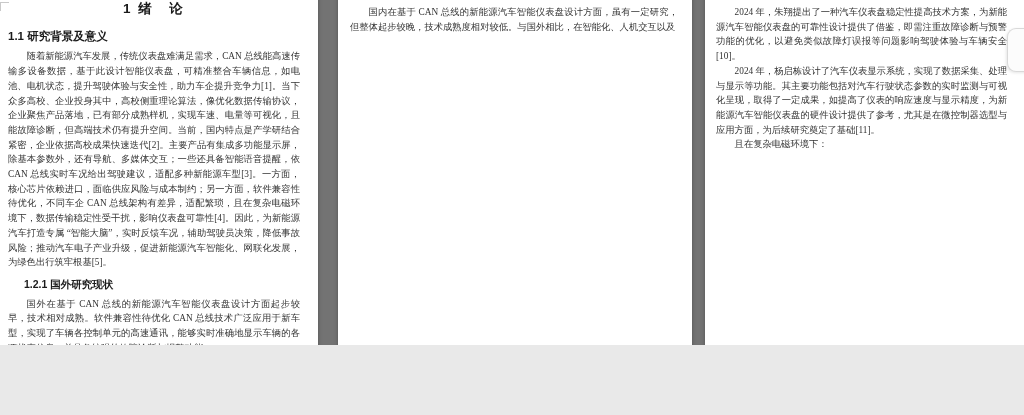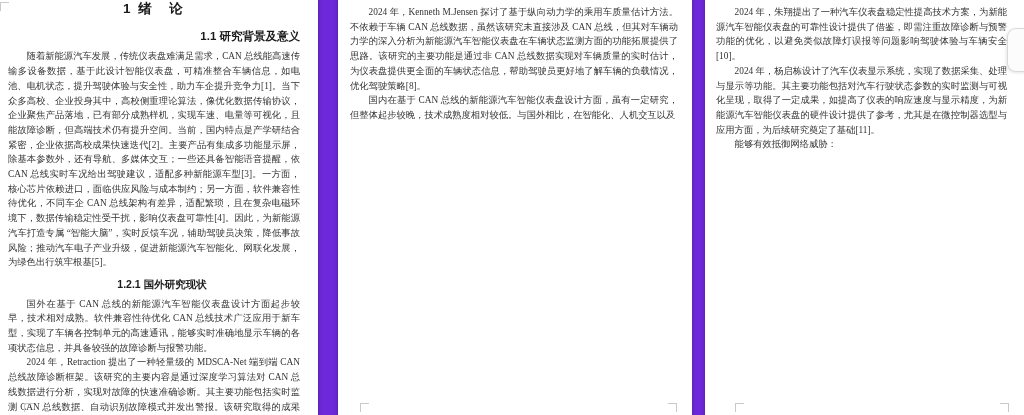--- a/index.html
+++ b/index.html
@@ -2,21 +2,21 @@
 <html><head>
 <meta charset="utf-8">
 <style>
   html,body{margin:0;padding:0;}
   body{
     width:1024px;height:415px;overflow:hidden;
     background:#e9e9e9;
     font-family:"Liberation Serif","DejaVu Serif",serif;
   }
   .viewport{
-    position:relative;width:1024px;height:415px;overflow:hidden;background:#6d28d9;
+    position:relative;width:1024px;height:345px;overflow:hidden;background:#737373;
   }
   .page{
     position:absolute;top:-6px;height:486px;background:#ffffff;
     box-shadow:0 0 4px rgba(0,0,0,0.28);
   }
   #page-1{left:-38px;width:356px;}
   #page-2{left:338px;width:354px;}
   #page-3{left:705px;width:362px;}
   .content{
     position:relative;height:100%;box-sizing:border-box;
@@ -27,26 +27,26 @@
   #page-2 .content{padding:11px 14px 0 12px;}
   #page-3 .content{padding:11px 60px 0 11px;}
   .chapter-title{
     font-family:"Liberation Sans","DejaVu Sans",sans-serif;
     font-size:13.5px;font-weight:bold;color:#1a1a1a;
     text-align:center;letter-spacing:2px;margin:0 0 12px 0;
   }
   .h-major{
     font-family:"Liberation Sans","DejaVu Sans",sans-serif;
     font-size:11.5px;font-weight:bold;color:#1a1a1a;
-    margin:8px 0 6px 0;text-align:right;
+    margin:8px 0 6px 0;text-align:left;
   }
   .h-minor{
     font-family:"Liberation Sans","DejaVu Sans",sans-serif;
     font-size:10.5px;font-weight:bold;color:#1a1a1a;
-    margin:7px 0 5px 16px;text-align:center;
+    margin:7px 0 5px 16px;text-align:left;
   }
   p.para{margin:0;text-indent:2em;}
   p.para.no-indent{text-indent:0;}
   p.para.gap-after{margin-bottom:8px;}
   
   .mark{
     position:absolute;width:8px;height:8px;
     border:0 solid #c9c9c9;
   }
   .mark.tl{border-top-width:1px;border-left-width:1px;}
@@ -71,30 +71,29 @@
       <div class="h-major">1.1 研究背景及意义</div>
       <p class="para">随着新能源汽车发展，传统仪表盘难满足需求，CAN 总线能高速传输多设备数据，基于此设计智能仪表盘，可精准整合车辆信息，如电池、电机状态，提升驾驶体验与安全性，助力车企提升竞争力[1]。当下众多高校、企业投身其中，高校侧重理论算法，像优化数据传输协议，企业聚焦产品落地，已有部分成熟样机，实现车速、电量等可视化，且能故障诊断，但高端技术仍有提升空间。当前，国内特点是产学研结合紧密，企业依据高校成果快速迭代[2]。主要产品有集成多功能显示屏，除基本参数外，还有导航、多媒体交互；一些还具备智能语音提醒，依 CAN 总线实时车况给出驾驶建议，适配多种新能源车型[3]。一方面，核心芯片依赖进口，面临供应风险与成本制约；另一方面，软件兼容性待优化，不同车企 CAN 总线架构有差异，适配繁琐，且在复杂电磁环境下，数据传输稳定性受干扰，影响仪表盘可靠性[4]。因此，为新能源汽车打造专属 “智能大脑”，实时反馈车况，辅助驾驶员决策，降低事故风险；推动汽车电子产业升级，促进新能源汽车智能化、网联化发展，为绿色出行筑牢根基[5]。</p>
       <div class="h-minor">1.2.1 国外研究现状</div>
       <p class="para">国外在基于 CAN 总线的新能源汽车智能仪表盘设计方面起步较早，技术相对成熟。软件兼容性待优化 CAN 总线技术广泛应用于新车型，实现了车辆各控制单元的高速通讯，能够实时准确地显示车辆的各项状态信息，并具备较强的故障诊断与报警功能。</p>
       <p class="para">2024 年，Retraction 提出了一种轻量级的 MDSCA-Net 端到端 CAN 总线故障诊断框架。该研究的主要内容是通过深度学习算法对 CAN 总线数据进行分析，实现对故障的快速准确诊断。其主要功能包括实时监测 CAN 总线数据、自动识别故障模式并发出警报。该研究取得的成果是提高了故障诊断的效率和准确性，</p>
     </div>
   </div>
 
   <div class="page" id="page-2">
     <div class="content">
-      <p class="para">2024 年，Kenneth M.Jensen 探讨了基于纵向动力学的乘用车质量估计方法。不依赖于车辆 CAN 总线数据，虽然该研究未直接涉及 CAN 总线，但其对车辆动力学的深入分析为新能源汽车智能仪表盘在车辆状态监测方面的功能拓展提供了思路。该研究的主要功能是通过非 CAN 总线数据实现对车辆质量的实时估计，为仪表盘提供更全面的车辆状态信息，帮助驾驶员更好地了解车辆的负载情况，优化驾驶策略[8]。</p>
       <p class="para">国内在基于 CAN 总线的新能源汽车智能仪表盘设计方面，虽有一定研究，但整体起步较晚，技术成熟度相对较低。与国外相比，在智能化、人机交互以及</p>
     </div>
   </div>
 
   <div class="page" id="page-3">
     <div class="content">
       <p class="para">2024 年，朱翔提出了一种汽车仪表盘稳定性提高技术方案，为新能源汽车智能仪表盘的可靠性设计提供了借鉴，即需注重故障诊断与预警功能的优化，以避免类似故障灯误报等问题影响驾驶体验与车辆安全[10]。</p>
       <p class="para">2024 年，杨启栋设计了汽车仪表显示系统，实现了数据采集、处理与显示等功能。其主要功能包括对汽车行驶状态参数的实时监测与可视化呈现，取得了一定成果，如提高了仪表的响应速度与显示精度，为新能源汽车智能仪表盘的硬件设计提供了参考，尤其是在微控制器选型与应用方面，为后续研究奠定了基础[11]。</p>
-      <p class="para">能够有效抵御网络威胁：</p>
+      <p class="para">且在复杂电磁环境下：</p>
 
     </div>
   </div>
 
   <div class="mark tl" style="left:0px;top:2px;"></div>
   <div class="mark bl" style="left:24px;top:403px;"></div>
   <div class="mark br" style="left:288px;top:403px;"></div>
   <div class="mark bl" style="left:360px;top:403px;"></div>
   <div class="mark br" style="left:668px;top:403px;"></div>
   <div class="mark bl" style="left:735px;top:403px;"></div>

